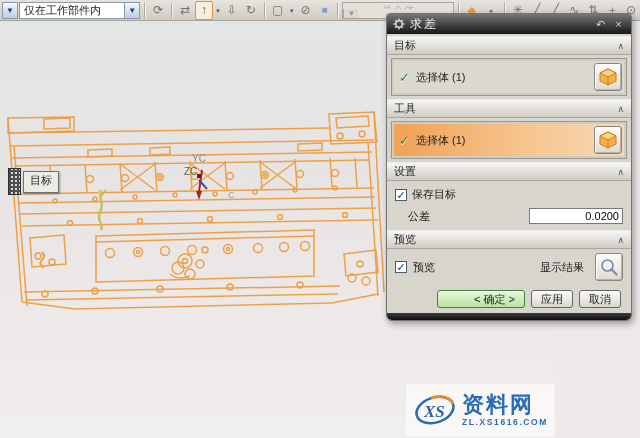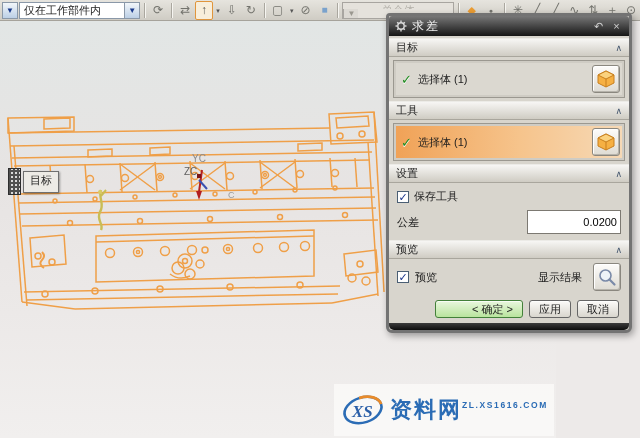--- a/index.html
+++ b/index.html
@@ -31,21 +31,21 @@
 
   
   .tip{position:absolute;left:8px;top:168px;display:flex;align-items:stretch;z-index:3;}
   .tip-grip{width:11px;height:25px;background:#4f4f4f;border:1px solid #2e2e2e;
     background-image:radial-gradient(#d9d9d9 1px,transparent 1.2px);background-size:4px 4px;background-position:1px 2px;}
   .tip-label{margin-left:2px;height:19px;align-self:center;background:#edebe6;border:1px solid #6f6f6f;
     box-shadow:1px 1px 2px rgba(0,0,0,.35);font-size:11px;color:#222;padding:1px 6px 0;white-space:nowrap;}
 
   
   .dialog{position:absolute;left:386px;top:13px;width:246px;z-index:5;
-    background:#d8d5cd;border:3px solid #737373;border-radius:4px 4px 6px 6px;
+    background:#d8d5cd;border:1px solid #737373;border-radius:4px 4px 6px 6px;
     box-shadow:2px 3px 7px rgba(0,0,0,.35);box-sizing:border-box;display:flex;flex-direction:column;}
   .dtitle{height:20px;display:flex;align-items:center;gap:5px;padding:0 6px;
     background:linear-gradient(#777,#161616);border-radius:3px 3px 0 0;color:#eee;font-size:12px;}
   .dtitle .ttext{flex:1;letter-spacing:2px;}
   .dico{color:#cfcfcf;font-size:11px;width:13px;text-align:center;cursor:default;}
   .sec{height:17px;display:flex;align-items:center;justify-content:space-between;padding:0 7px;
     background:linear-gradient(#f7f6f4,#cfccc3);border-top:1px solid #ecebe7;border-bottom:1px solid #a9a69d;
     font-size:11px;color:#1f1f1f;}
   .chev{font-size:9px;color:#44566e;}
   .selwrap{margin:3px 4px;background:#cfccc4;border:1px solid #9b9890;padding:2px;}
@@ -53,35 +53,35 @@
   .selrow.toolsel{background:linear-gradient(90deg,#f0a257 0%,#f6c48c 55%,#f6d9b6 100%);}
   .selleft{display:flex;align-items:center;gap:6px;font-size:11px;color:#1d1d1d;}
   .gcheck{color:#1f8c1f;font-size:13px;font-weight:bold;text-shadow:0 1px 0 #fff;}
   .ibtn{width:28px;height:28px;border:1px solid #8a877f;border-radius:3px;
     background:linear-gradient(#fdfcfa,#dedbd3);
     box-shadow:1px 1px 0 #fff inset,-1px -1px 0 #b6b3ab inset;
     display:flex;align-items:center;justify-content:center;padding:0;}
   .chkrow{display:flex;align-items:center;gap:5px;padding:2px 8px;font-size:11px;color:#1d1d1d;}
   .cb{width:12px;height:12px;border:1px solid #4a5f74;background:#fff;display:inline-flex;align-items:center;justify-content:center;
     font-size:11px;line-height:10px;color:#14308a;font-weight:bold;box-sizing:border-box;}
-  .tolrow{display:flex;align-items:center;justify-content:space-between;padding:4px 8px 6px;font-size:11px;color:#1d1d1d;}
-  .tol{width:94px;height:24px;border:1px solid #7c7972;background:#fff;font-size:11px;text-align:right;padding:0 3px;box-sizing:border-box;font-family:"Liberation Sans",sans-serif;}
+  .tolrow{display:flex;align-items:center;justify-content:space-between;padding:4px 8px 6px;font-size:11px;color:#1d1d1d;margin-left:13px;}
+  .tol{width:94px;height:16px;border:1px solid #7c7972;background:#fff;font-size:11px;text-align:right;padding:0 3px;box-sizing:border-box;font-family:"Liberation Sans",sans-serif;}
   .prevrow{display:flex;align-items:center;justify-content:space-between;padding:4px 8px 3px;font-size:11px;color:#1d1d1d;}
   .prevright{display:flex;align-items:center;gap:11px;}
   .dbtns{display:flex;justify-content:flex-end;gap:6px;padding:6px 10px 0;}
   .btn{height:18px;padding:0 9px;font-size:11px;color:#1d1d1d;border:1px solid #666;border-radius:3px;
     background:linear-gradient(#fcfbf9,#d9d6ce);box-shadow:0 1px 0 rgba(255,255,255,.7) inset;font-family:inherit;}
   .btn.ok{background:linear-gradient(#e9f7de,#b9e49e);border-color:#43803a;padding-left:36px;}
   .dfoot{height:7px;background:linear-gradient(#3c3c3c,#0e0e0e);border-radius:0 0 5px 5px;margin-top:5px;}
   .gap2{height:2px;}.gap4{height:4px;}
 
   
   .watermark{position:absolute;right:2px;bottom:2px;display:flex;align-items:center;gap:4px;z-index:1;
     background:rgba(250,249,248,.85);padding:3px 6px;}
-  .wm-right{display:flex;flex-direction:row;line-height:1;}
+  .wm-right{display:flex;flex-direction:column;line-height:1;}
   .wm-name{font-size:22px;font-weight:bold;color:#2b6cb5;letter-spacing:2px;}
   .wm-url{font-size:8.5px;font-weight:bold;color:#2b6cb5;letter-spacing:1.6px;margin-top:2px;}
 </style>
 </head>
 <body>
 
 <div class="screen">
 
   <div class="toolbar">
     <div class="minidrop">▼</div>
@@ -339,21 +339,21 @@
       </div>
     </div>
 
     <div class="sec">
       <span>设置</span>
       <span class="chev">∧</span>
     </div>
     <div class="gap4"></div>
     <div class="chkrow">
       <span class="cb">✓</span>
-      <span>保存工具</span>
+      <span>保存目标</span>
     </div>
     <div class="tolrow">
       <span>公差</span>
       <input class="tol" readonly="" value="0.0200" style="">
     </div>
 
     <div class="sec">
       <span>预览</span>
       <span class="chev">∧</span>
     </div>

